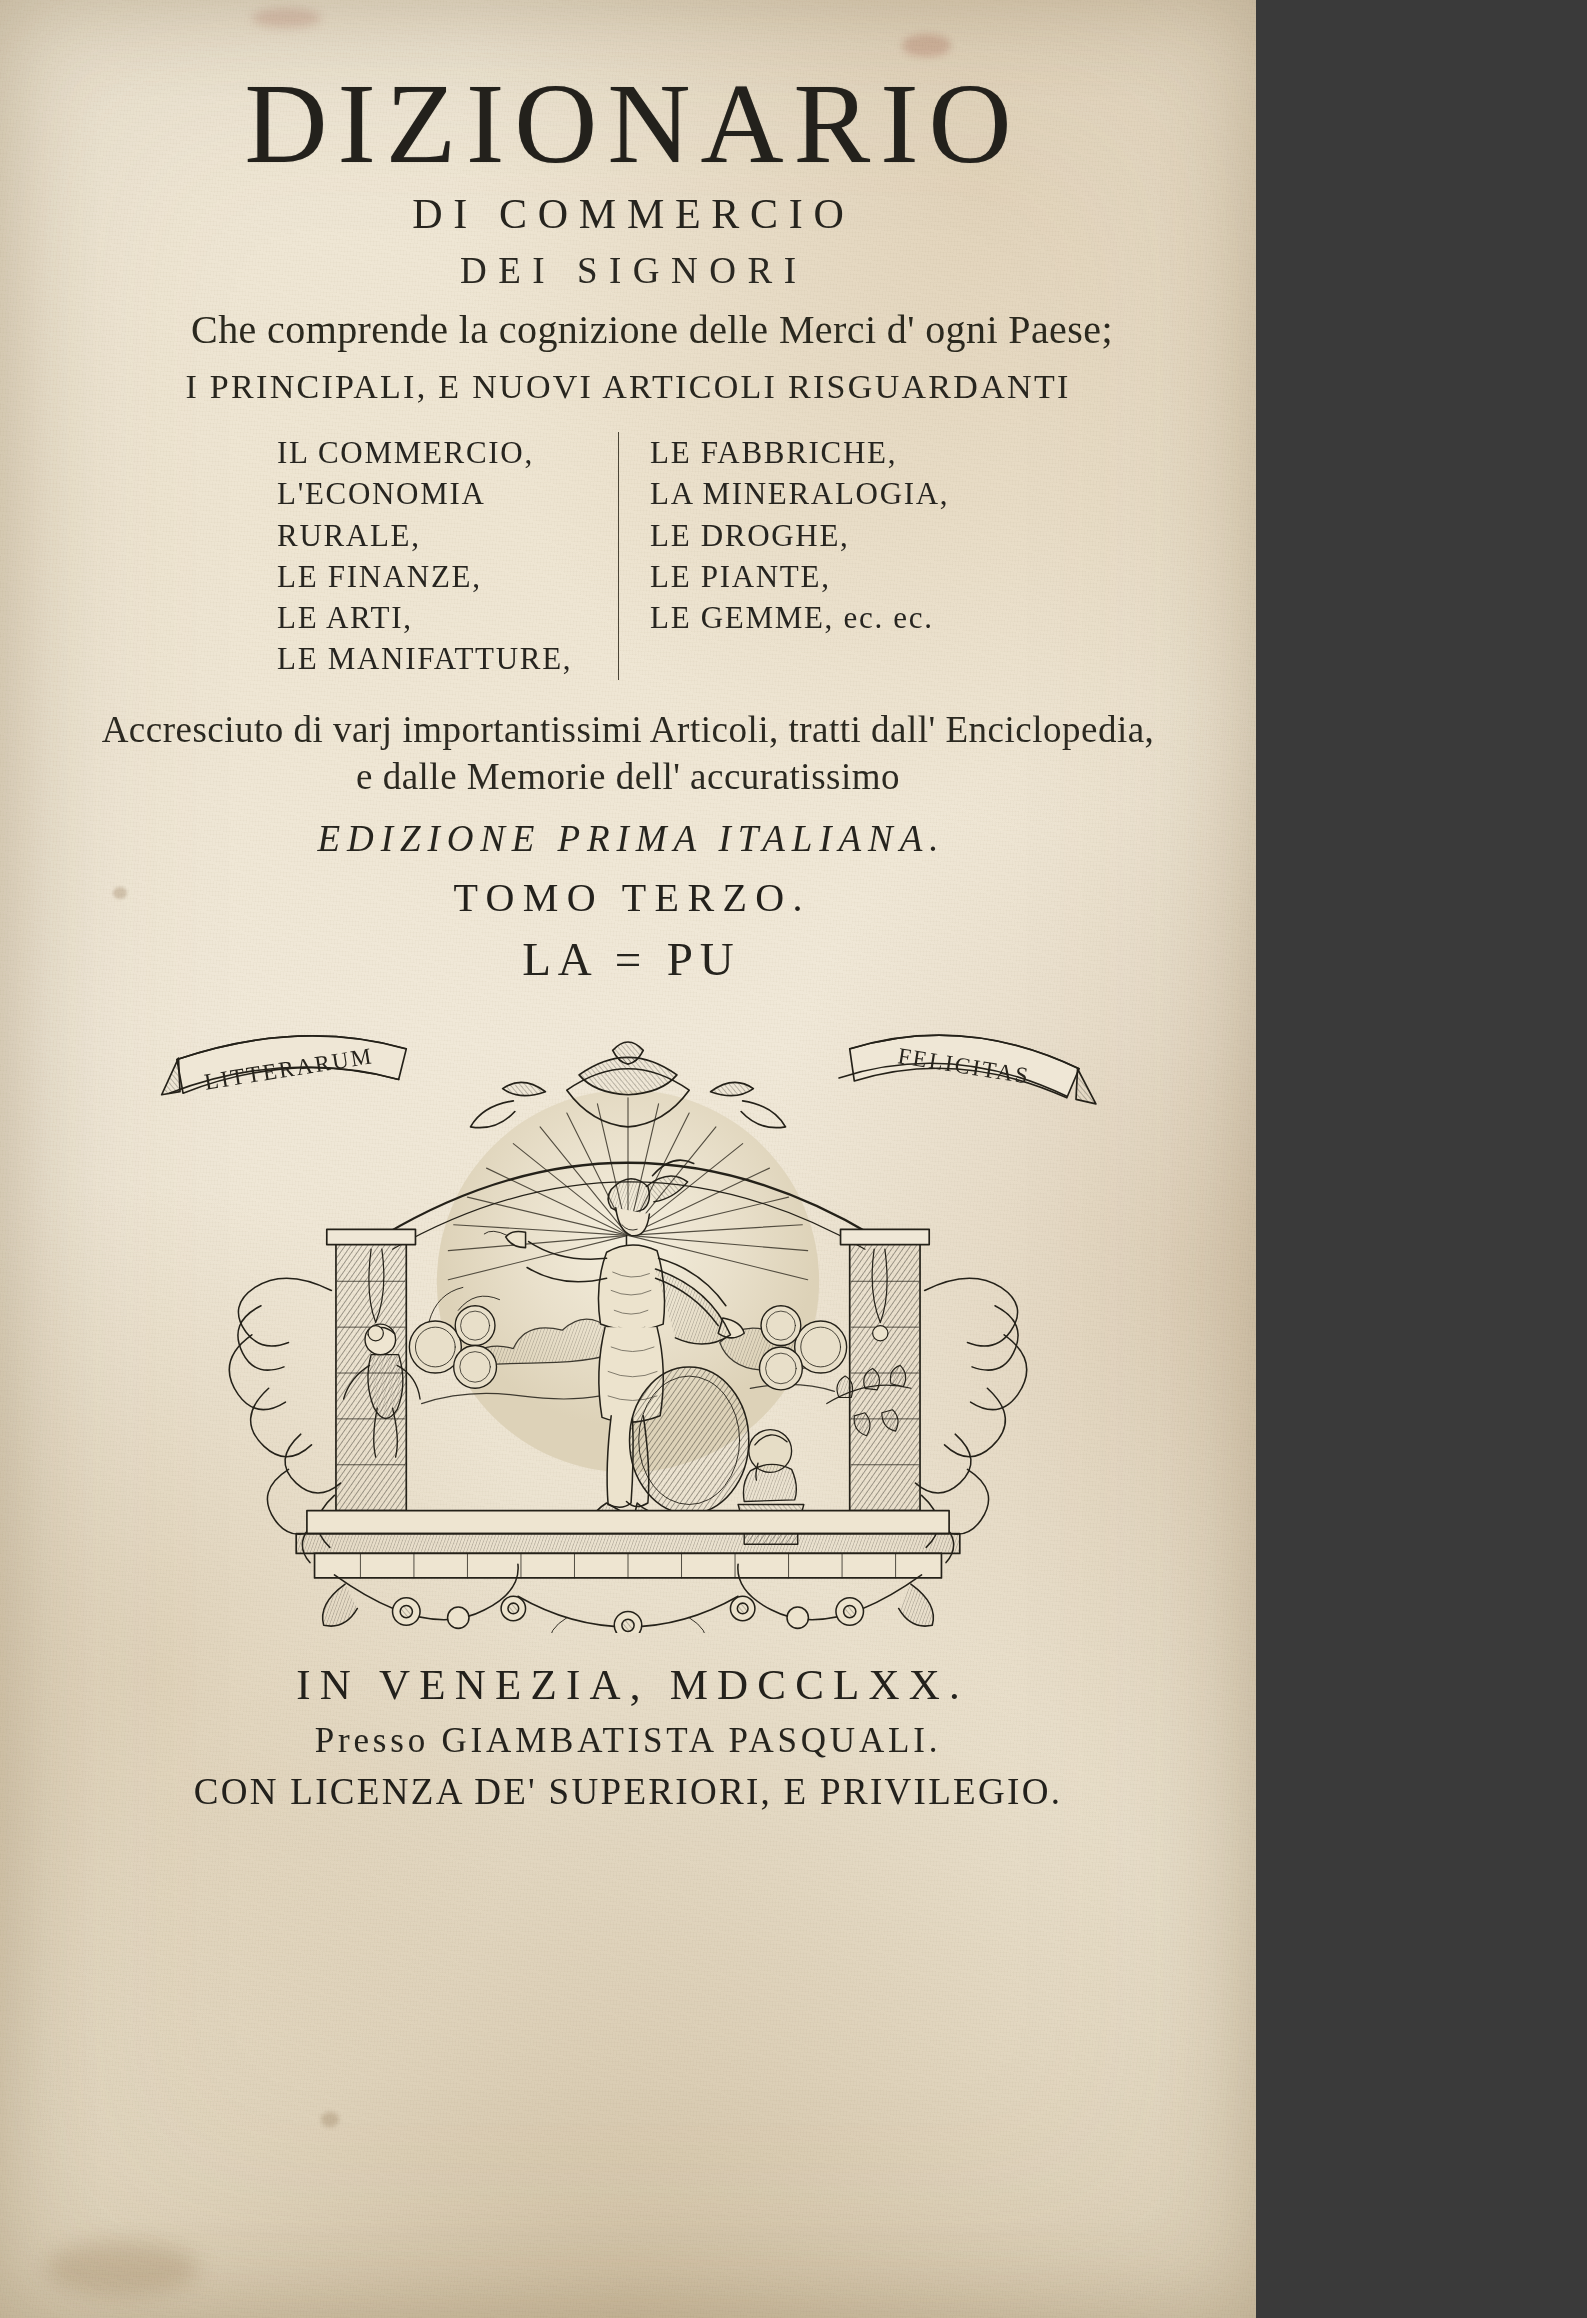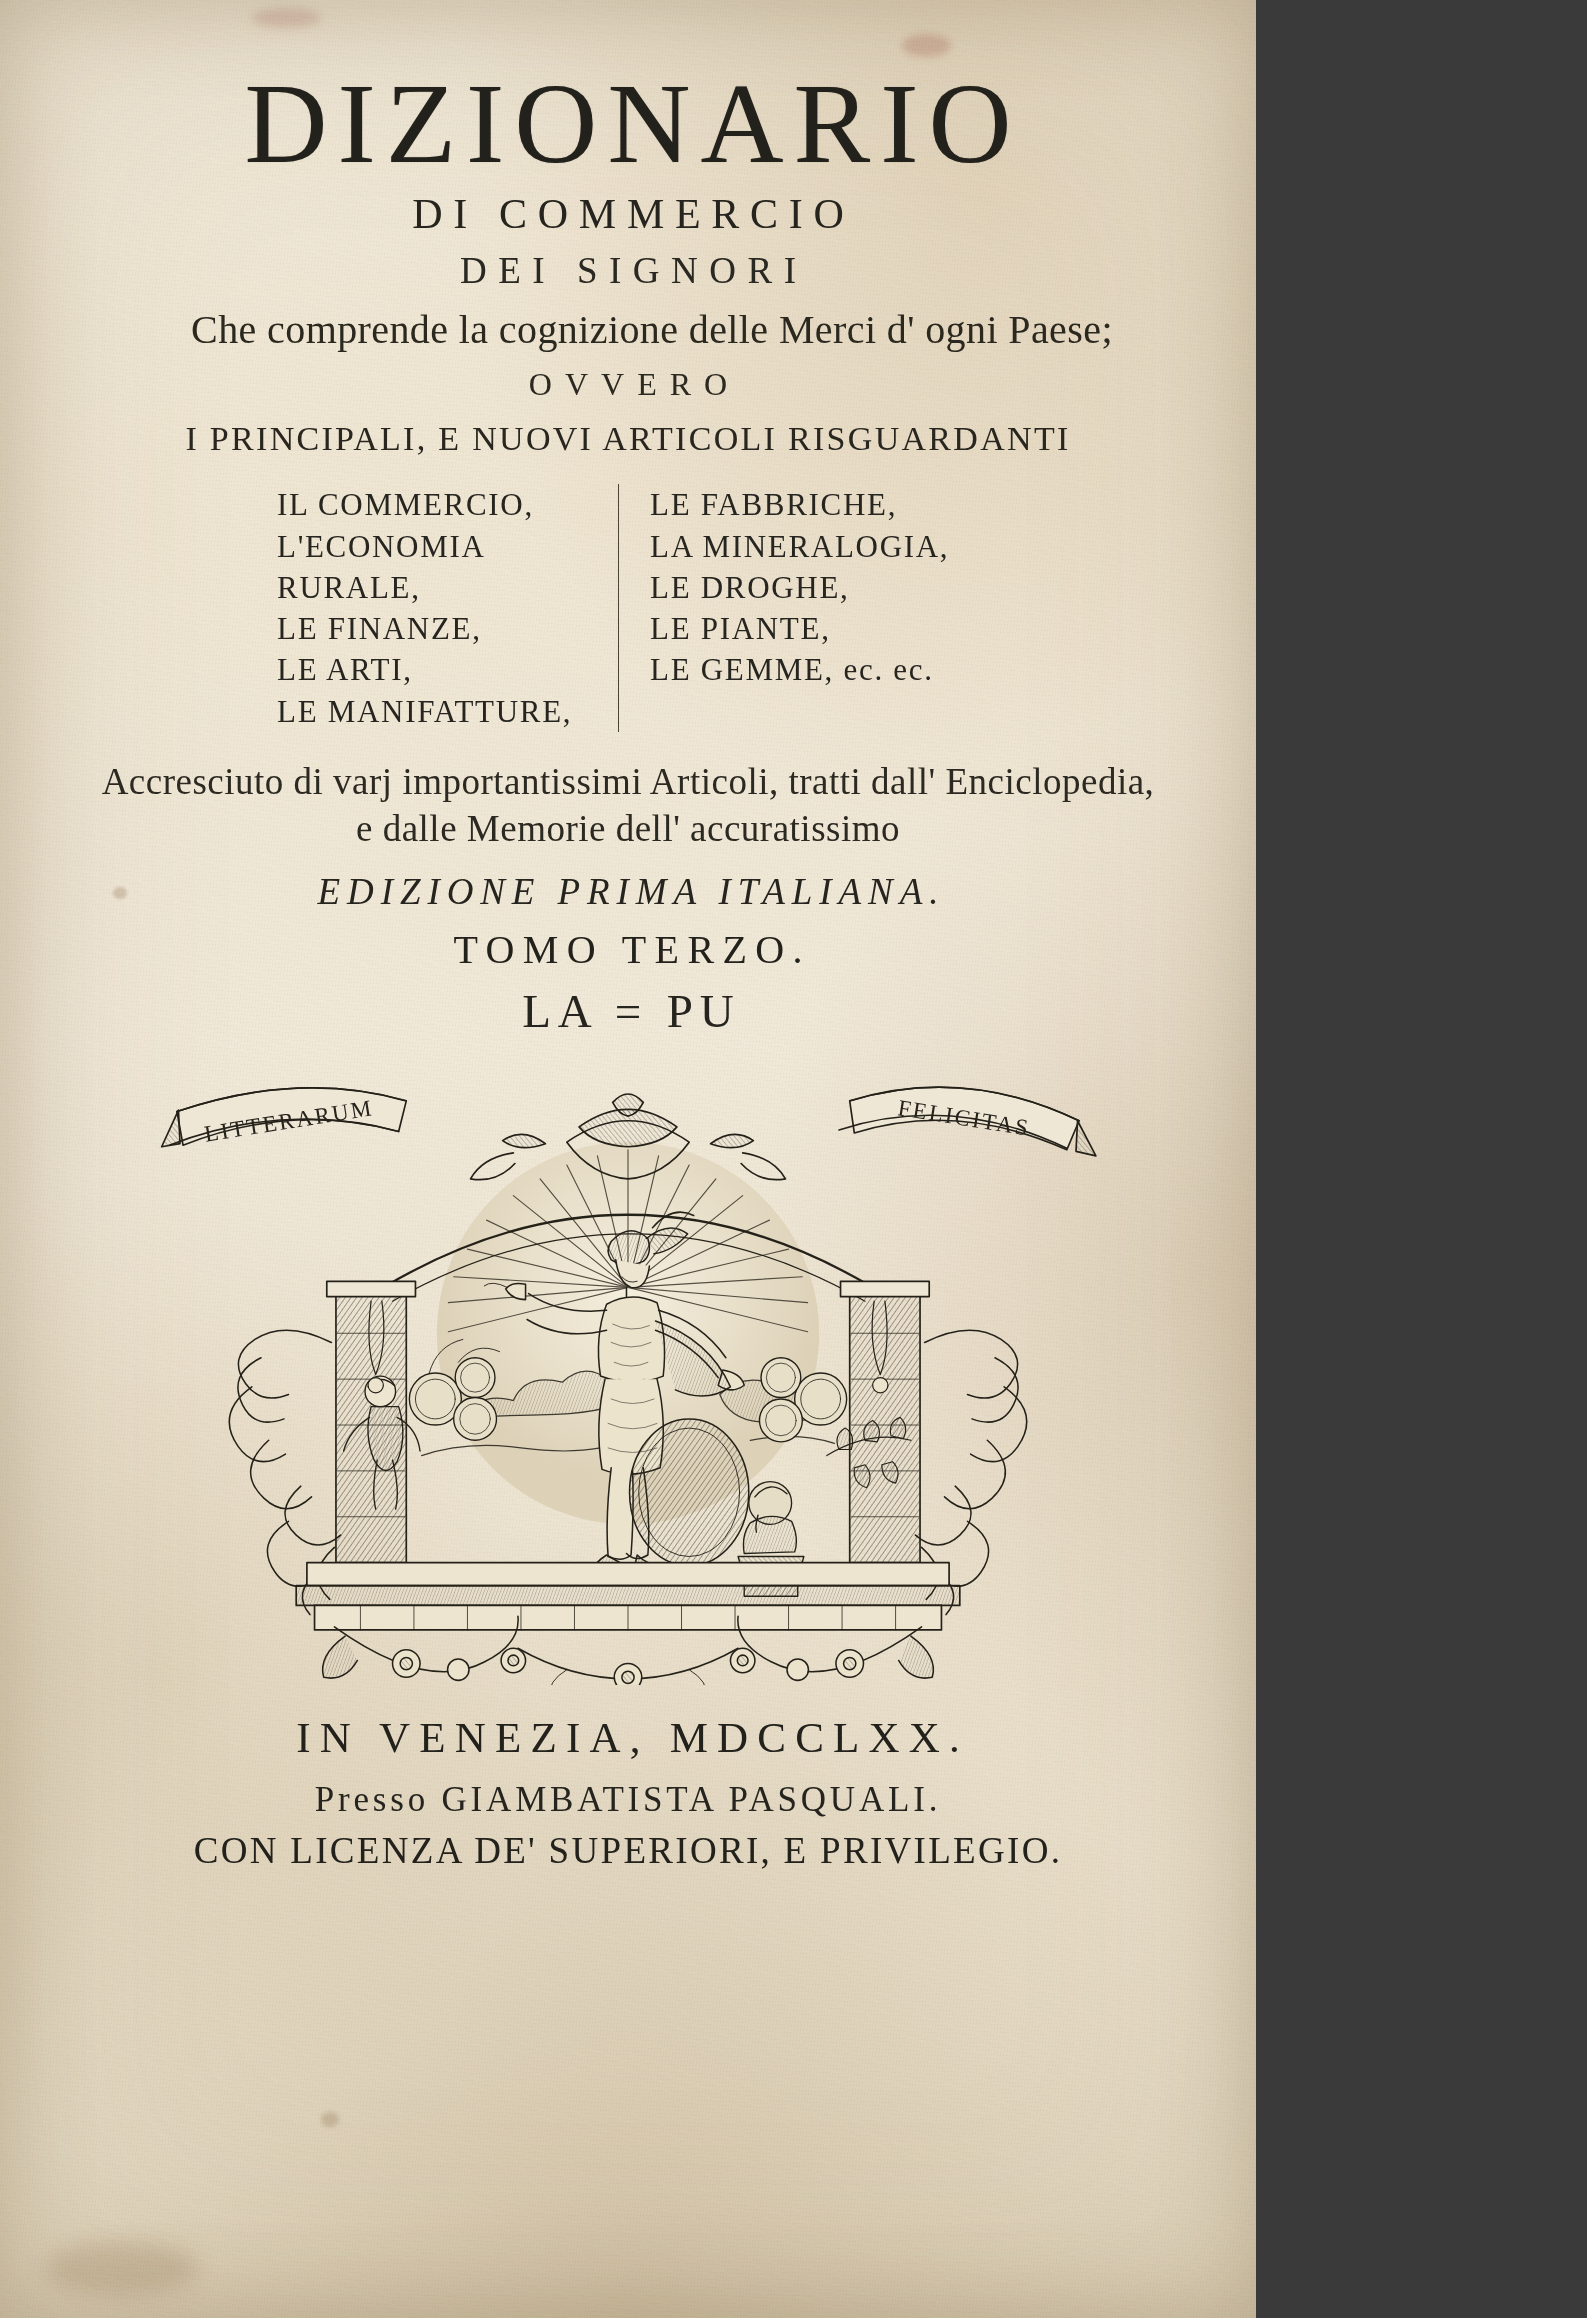--- a/index.html
+++ b/index.html
@@ -184,21 +184,21 @@
 
   
   .t-venezia {
     margin-top: 27.5px;
     font-size: 43px;
     letter-spacing: 9.2px;
     text-indent: 9.2px;
     color: #23211c;
   }
   .t-presso {
-    margin-top: 18px;
+    margin-top: 12px;
     font-size: 35px;
     letter-spacing: 3.8px;
     color: #26241e;
   }
   .t-licenza {
     margin-top: 9.2px;
     font-size: 37px;
     letter-spacing: 2.3px;
     color: #23211c;
   }
@@ -229,21 +229,20 @@
   <div class="spot" style="left:902px;top:34px;width:49px;height:23px;background:rgba(168,78,64,0.22);filter:blur(3.8px);"></div>
   <div class="spot" style="left:252px;top:7.6px;width:69px;height:20px;background:rgba(168,78,64,0.18);filter:blur(4.6px);"></div>
   <div class="spot" style="left:46px;top:2241px;width:153px;height:54px;background:rgba(150,114,70,0.20);filter:blur(10.7px);"></div>
 
   <div class="content">
 
     <div class="line t-dizionario">DIZIONARIO</div>
     <div class="line t-dicommercio">DI COMMERCIO</div>
     <div class="line t-deisignori">DEI SIGNORI</div>
     <div class="line t-comprende">Che comprende la cognizione delle Merci d' ogni Paese;</div>
-    <div class="line t-ovvero">OVVERO</div>
     <div class="line t-principali">I PRINCIPALI, E NUOVI ARTICOLI RISGUARDANTI</div>
 
     <div class="subjects">
       <div class="col left">
         <div>IL COMMERCIO,</div>
         <div>L'ECONOMIA RURALE,</div>
         <div>LE FINANZE,</div>
         <div>LE ARTI,</div>
         <div>LE MANIFATTURE,</div>
       </div>

